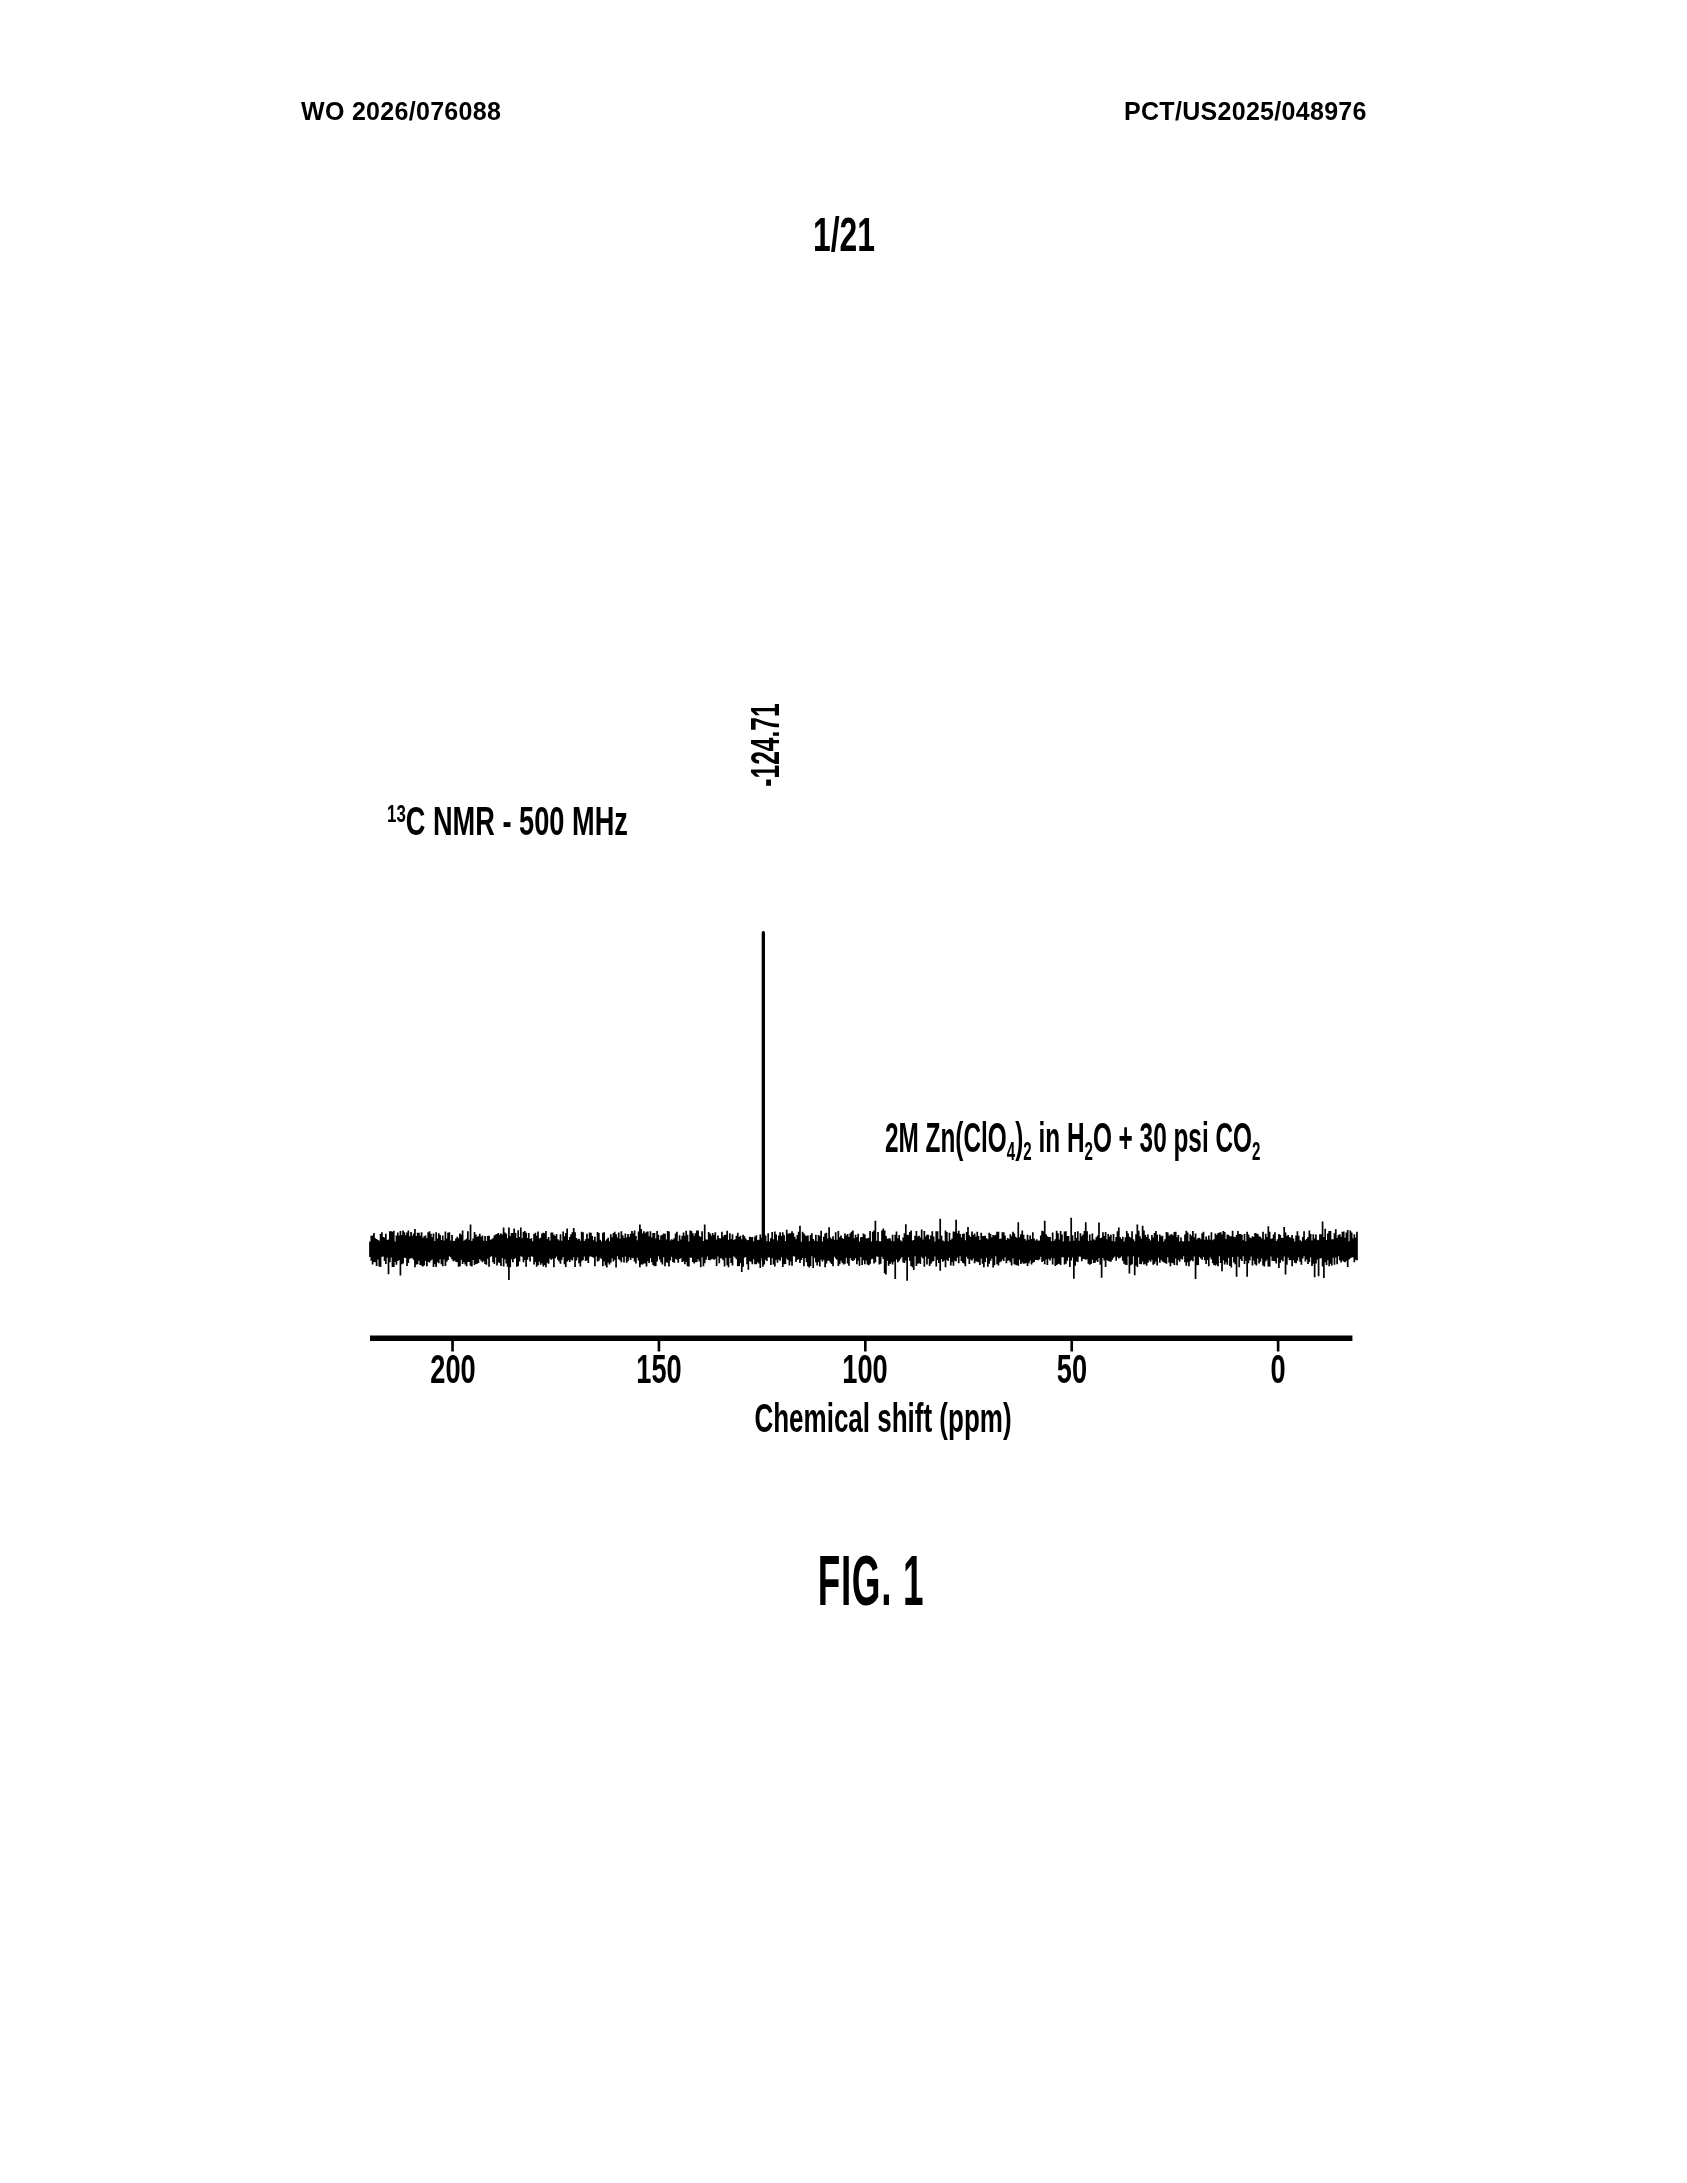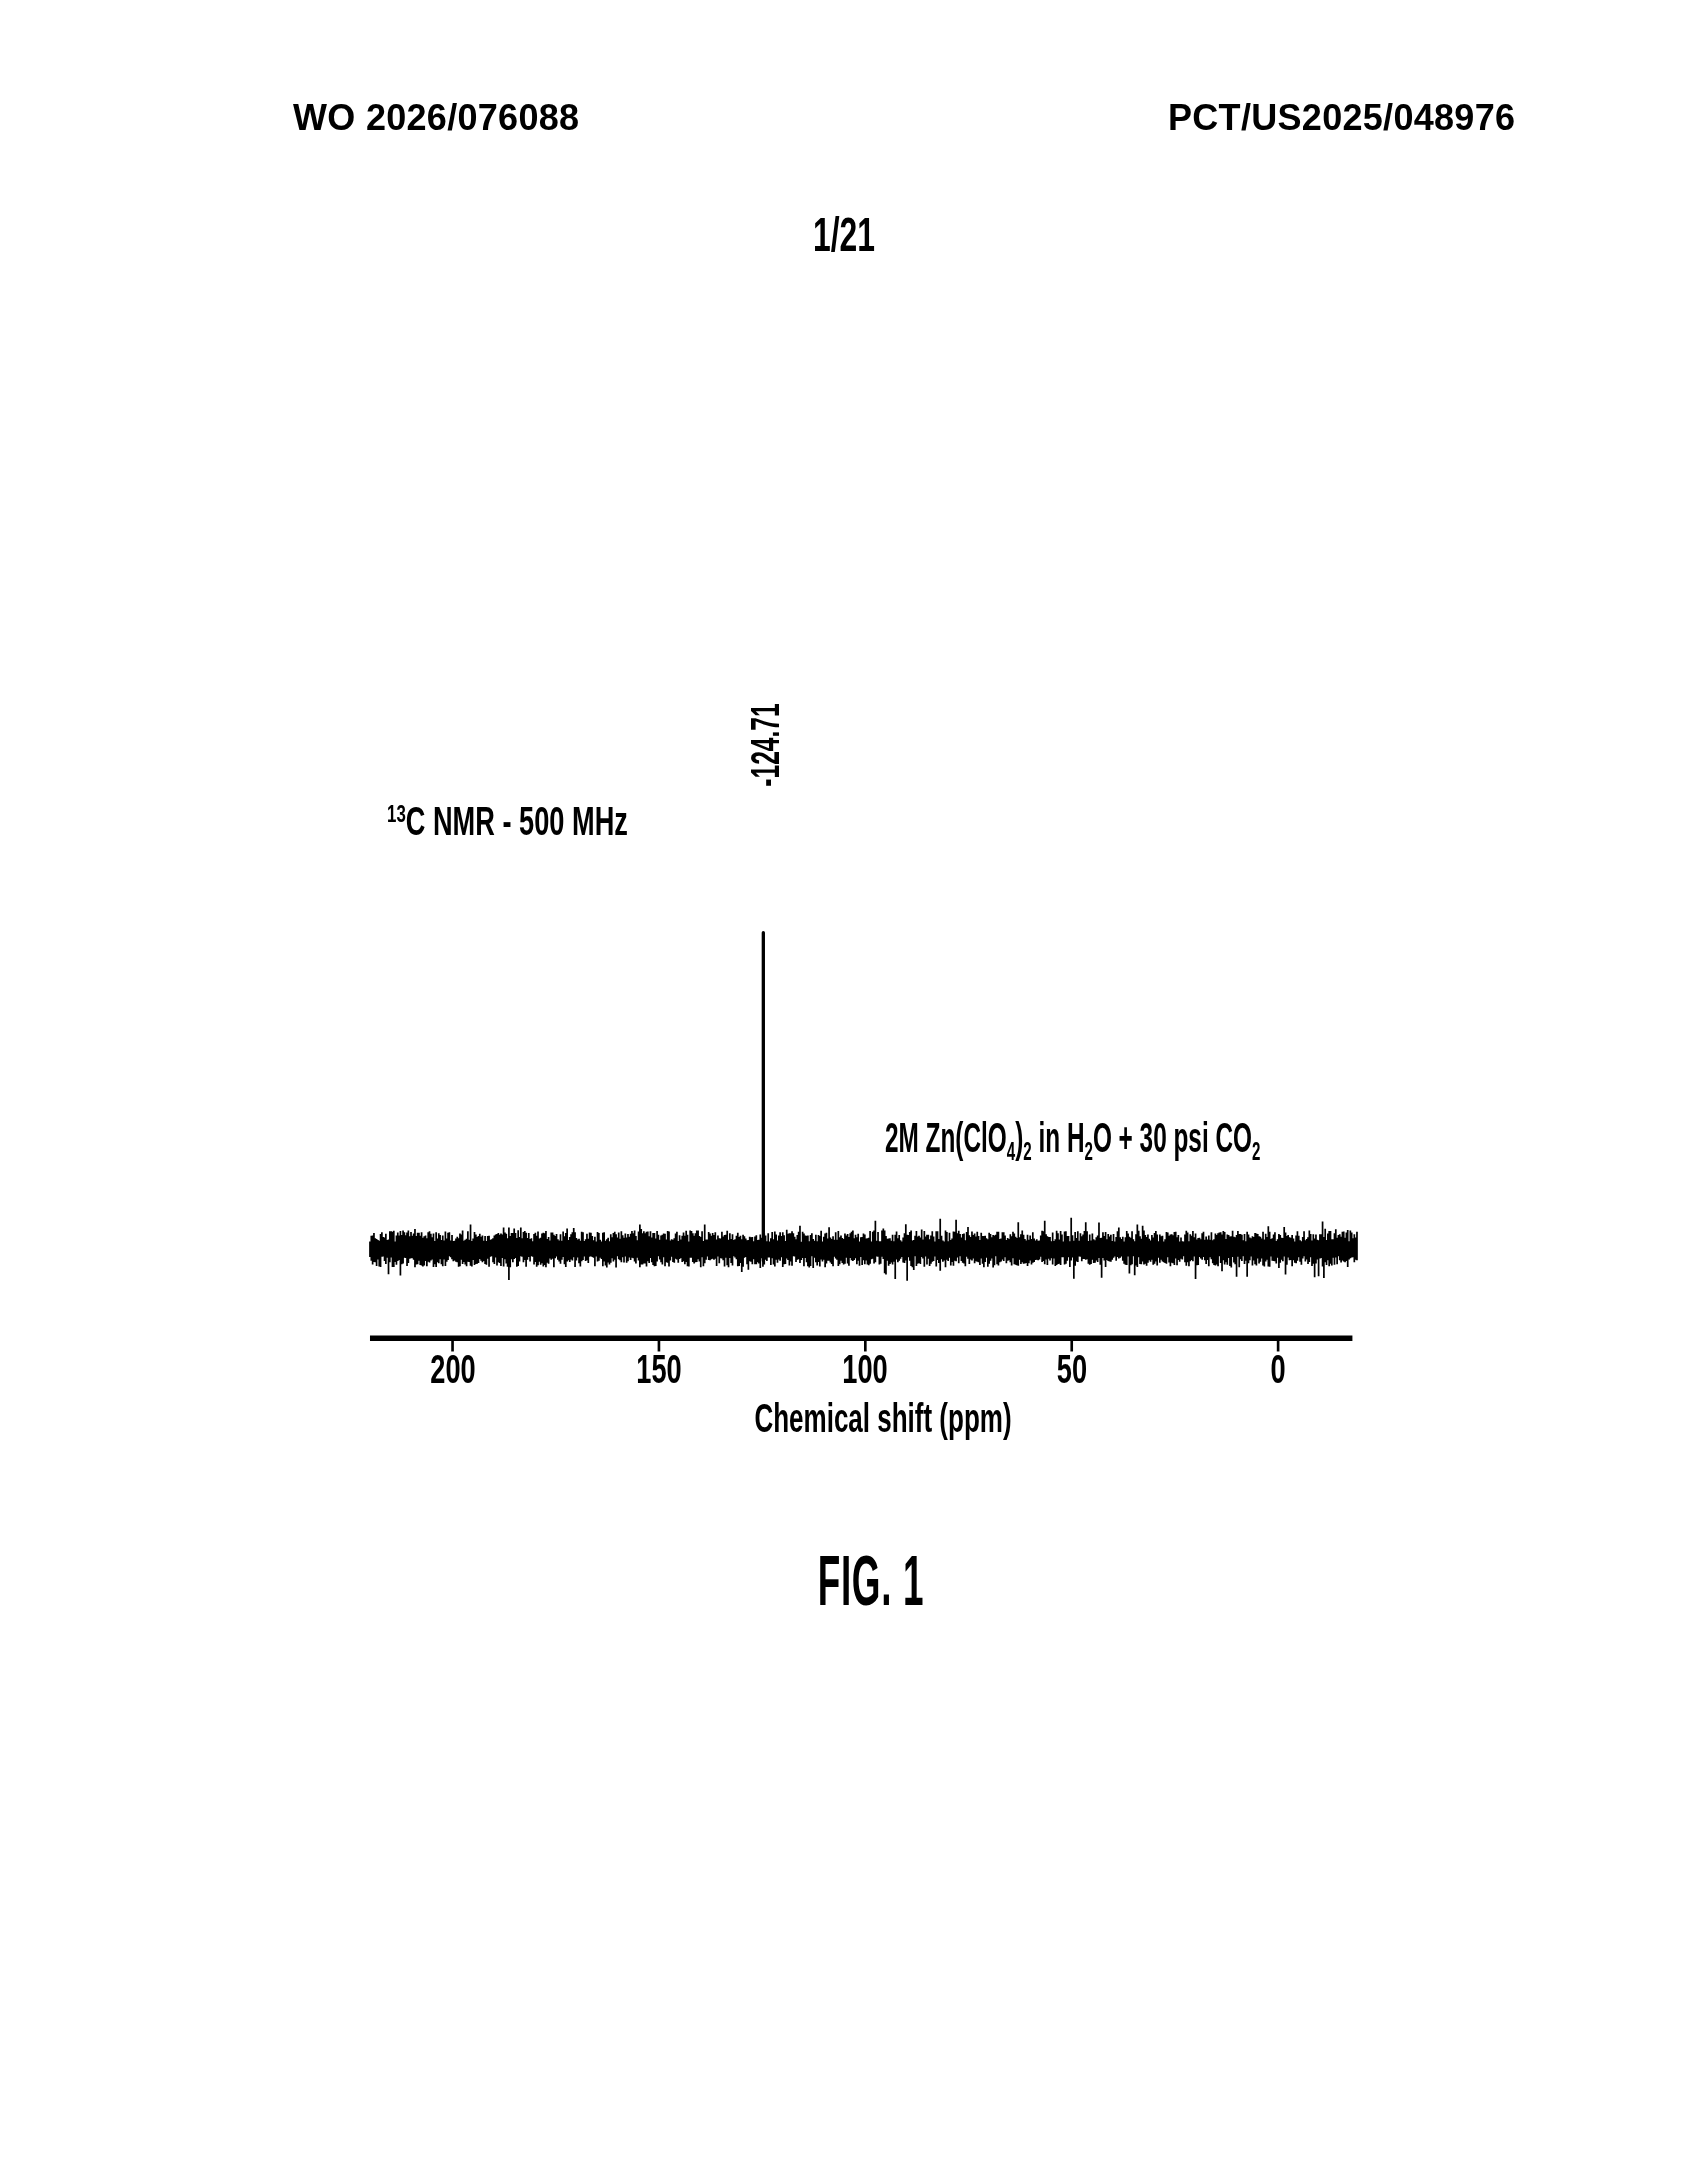--- a/index.html
+++ b/index.html
@@ -1,23 +1,23 @@
 <!DOCTYPE html>
 <html style="font-size:10.6px"><head>
 <meta charset="utf-8">
 <style>
   html,body{margin:0;padding:0;background:#fff;}
   .page{
     position:relative;width:1687px;height:2183px;background:#ffffff;
     font-family:"Liberation Sans",sans-serif;color:#000;overflow:hidden;
   }
   .abs{position:absolute;white-space:nowrap;}
-  .hdr{font-size:36px;font-weight:bold;letter-spacing:0.3px;}
+  .hdr{font-size:25px;font-weight:bold;letter-spacing:0.3px;margin-left:8px;}
   .hdr-left{left:293px;top:97px;}
-  .hdr-right{left:1168px;top:97px;}
+  .hdr-right{left:1116px;top:97px;}
   .sheet{
     left:844px;top:206px;font-size:49px;font-weight:bold;
     transform:translateX(-50%) scaleX(0.65);
   }
   .figtext{font-weight:bold;}
   .nmr-title{
     left:387px;top:799px;font-size:40px;
     transform:scaleX(0.68);transform-origin:left top;
   }
   .peak-label{

